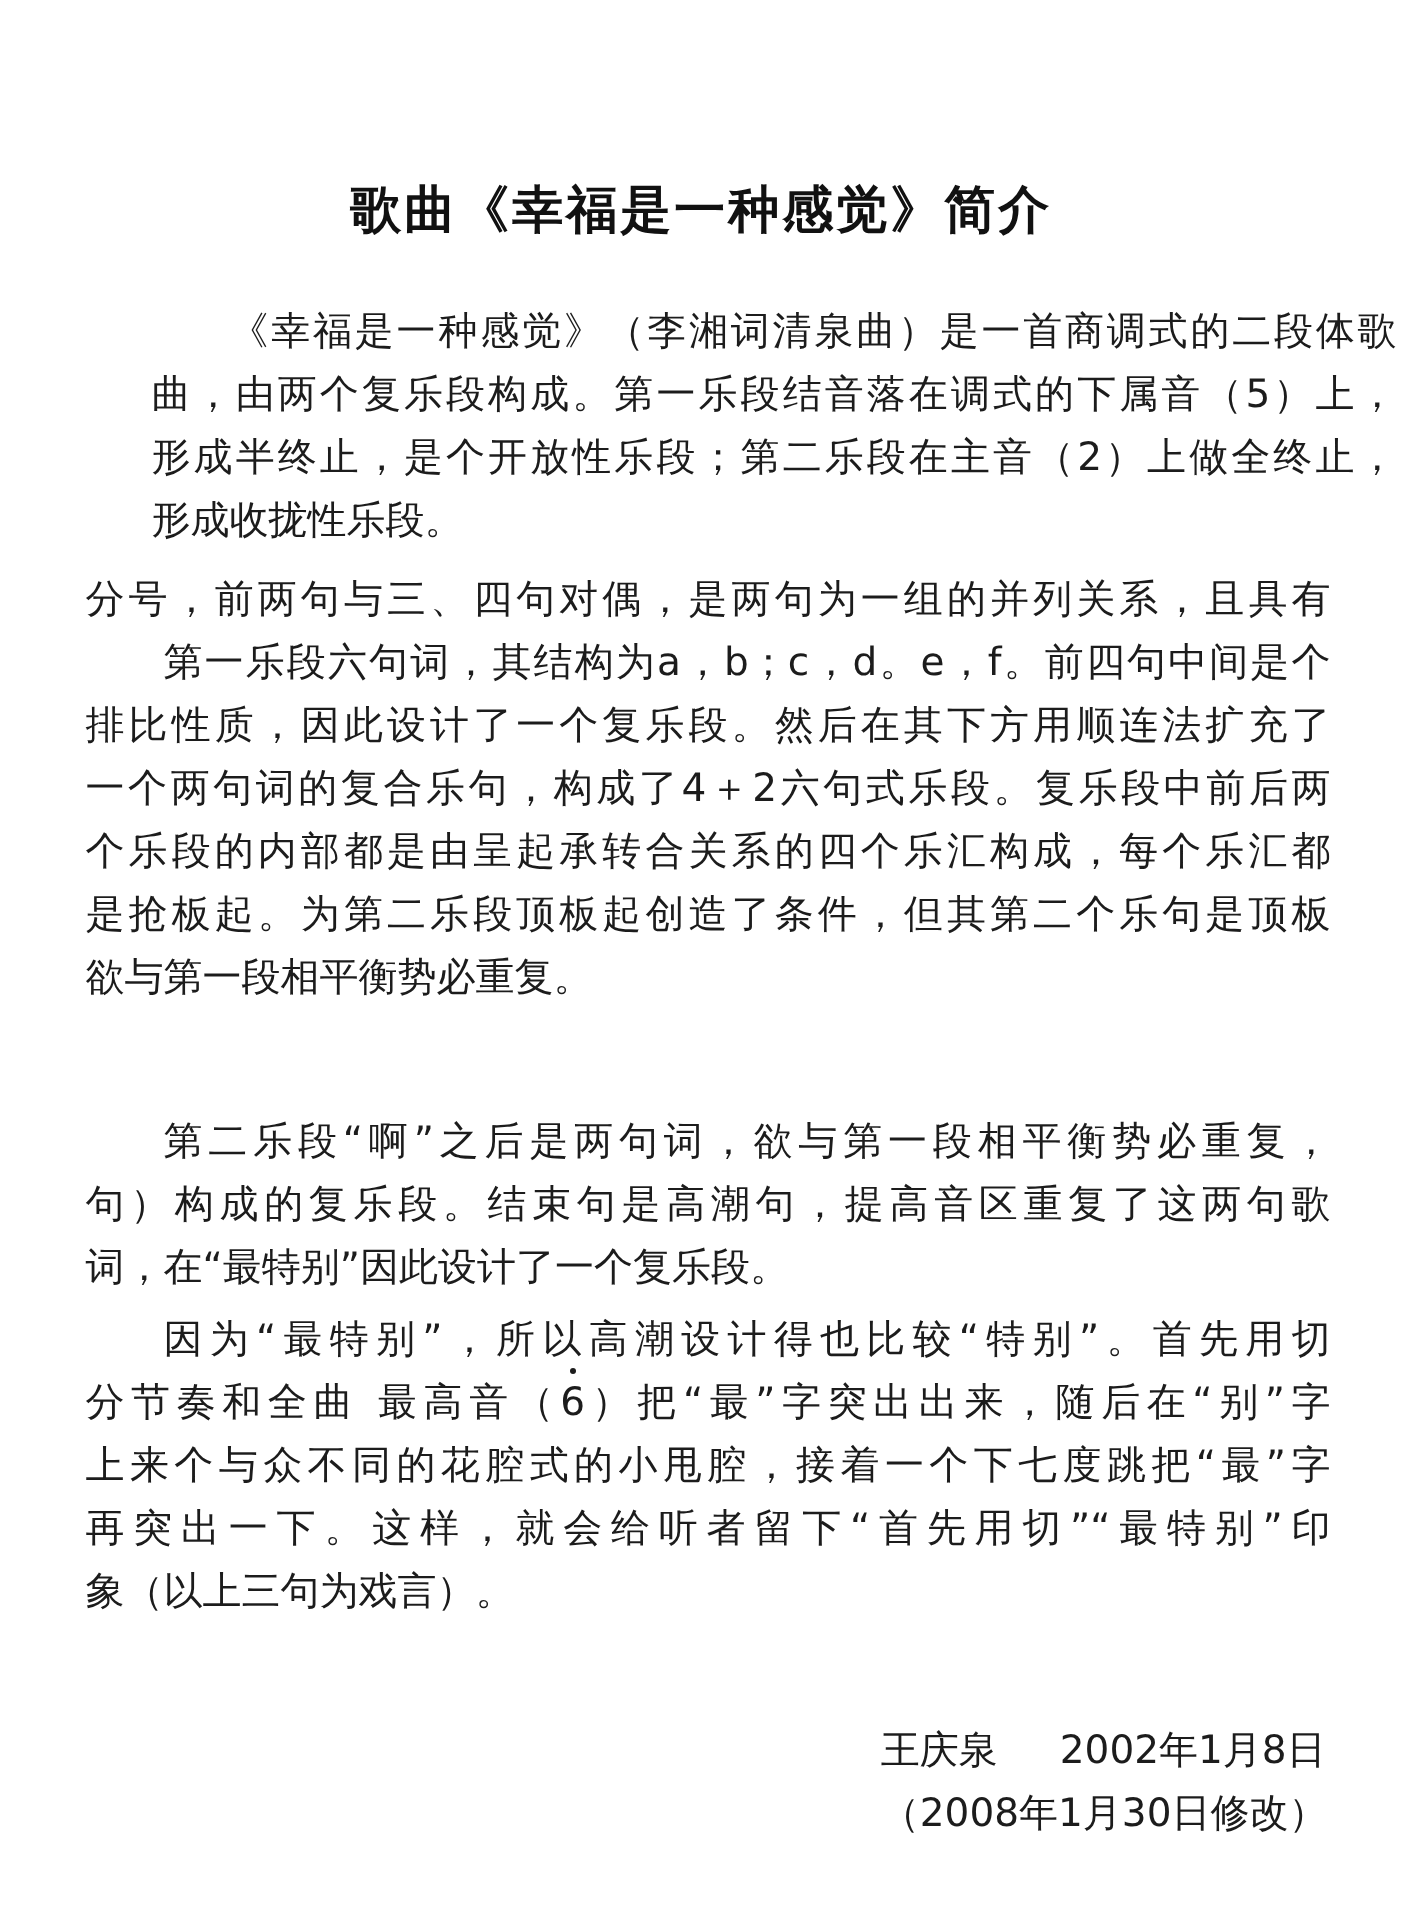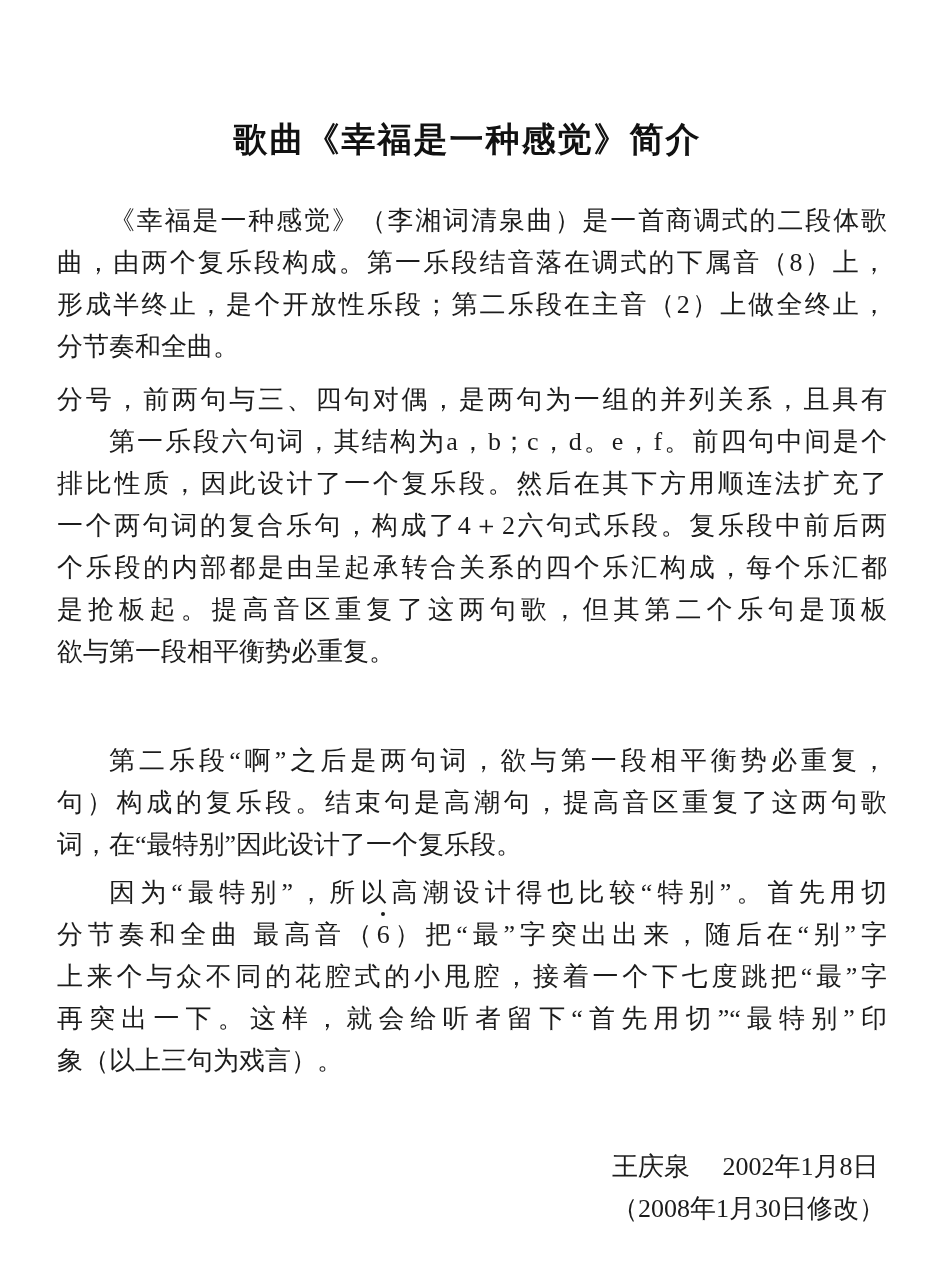--- a/index.html
+++ b/index.html
@@ -13,21 +13,20 @@
       position: relative;
       overflow: hidden;
       color: #1a1a1a;
       font-family: "DejaVu Sans", "Liberation Sans", sans-serif;
     }
     .page {
       position: absolute;
       left: 0; top: 0;
       width: 935px;
       height: 1152px;
-      font-family: Liberation Serif, serif;
     }
     .title {
       position: absolute;
       top: 112px;
       left: 0;
       width: 935px;
       text-align: center;
       font-size: 34px;
       font-weight: bold;
       letter-spacing: 2px;
@@ -48,21 +47,21 @@
       height: 42px;
       text-align: justify;
       text-align-last: justify;
     }
     .line.last {
       text-align-last: left;
     }
     .line.indent {
       padding-left: 52px;
     }
-    .p1 { top: 200px; }
+    .p1 { top: 200px; margin-left: 44px; }
     .p2 { top: 379px; }
     .p3 { top: 740px; }
     .p4 { top: 872px; }
     .signature {
       position: absolute;
       right: 50px;
       top: 1146px;
       text-align: left;
       font-size: 26px;
       line-height: 42px;
@@ -86,32 +85,32 @@
   </style>
 </head>
 <body>
 
 <div class="page">
 
   <div class="title">歌曲《幸福是一种感觉》简介</div>
 
   <div class="body-text p1">
     <span class="line indent">《幸福是一种感觉》（李湘词清泉曲）是一首商调式的二段体歌</span>
-    <span class="line">曲，由两个复乐段构成。第一乐段结音落在调式的下属音（8）上，</span>
+    <span class="line">曲，由两个复乐段构成。第一乐段结音落在调式的下属音（5）上，</span>
     <span class="line">形成半终止，是个开放性乐段；第二乐段在主音（2）上做全终止，</span>
-    <span class="line last">分节奏和全曲。</span>
+    <span class="line last">形成收拢性乐段。</span>
   </div>
 
   <div class="body-text p2">
     <span class="line">分号，前两句与三、四句对偶，是两句为一组的并列关系，且具有</span>
     <span class="line indent">第一乐段六句词，其结构为a，b；c，d。e，f。前四句中间是个</span>
     <span class="line">排比性质，因此设计了一个复乐段。然后在其下方用顺连法扩充了</span>
     <span class="line">一个两句词的复合乐句，构成了4＋2六句式乐段。复乐段中前后两</span>
     <span class="line">个乐段的内部都是由呈起承转合关系的四个乐汇构成，每个乐汇都</span>
-    <span class="line">是抢板起。提高音区重复了这两句歌，但其第二个乐句是顶板</span>
+    <span class="line">是抢板起。为第二乐段顶板起创造了条件，但其第二个乐句是顶板</span>
     <span class="line last">欲与第一段相平衡势必重复。</span>
   </div>
 
   <div class="body-text p3">
     <span class="line indent">第二乐段“啊”之后是两句词，欲与第一段相平衡势必重复，</span>
     <span class="line">句）构成的复乐段。结束句是高潮句，提高音区重复了这两句歌</span>
     <span class="line last">词，在“最特别”因此设计了一个复乐段。</span>
   </div>
 
   <div class="body-text p4">

